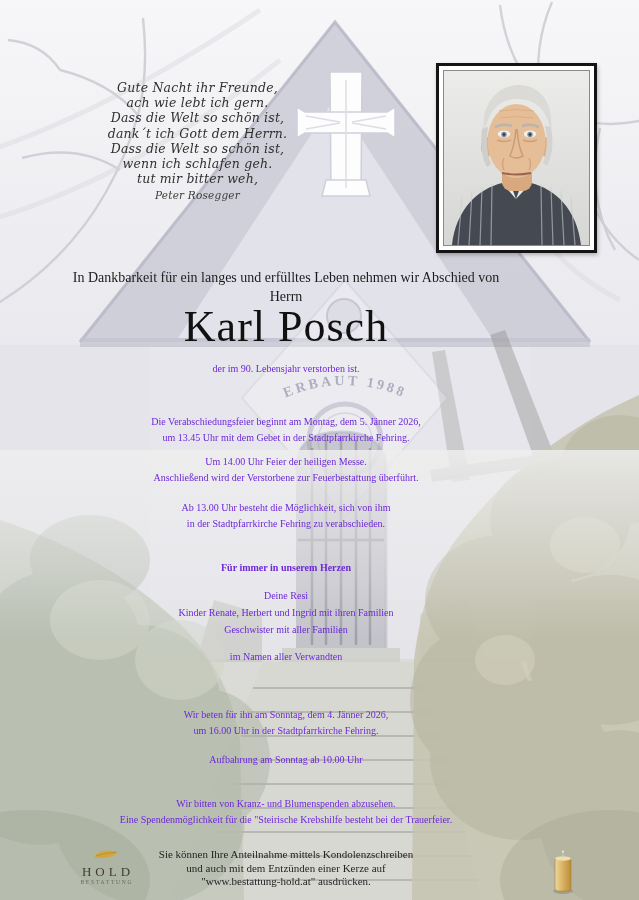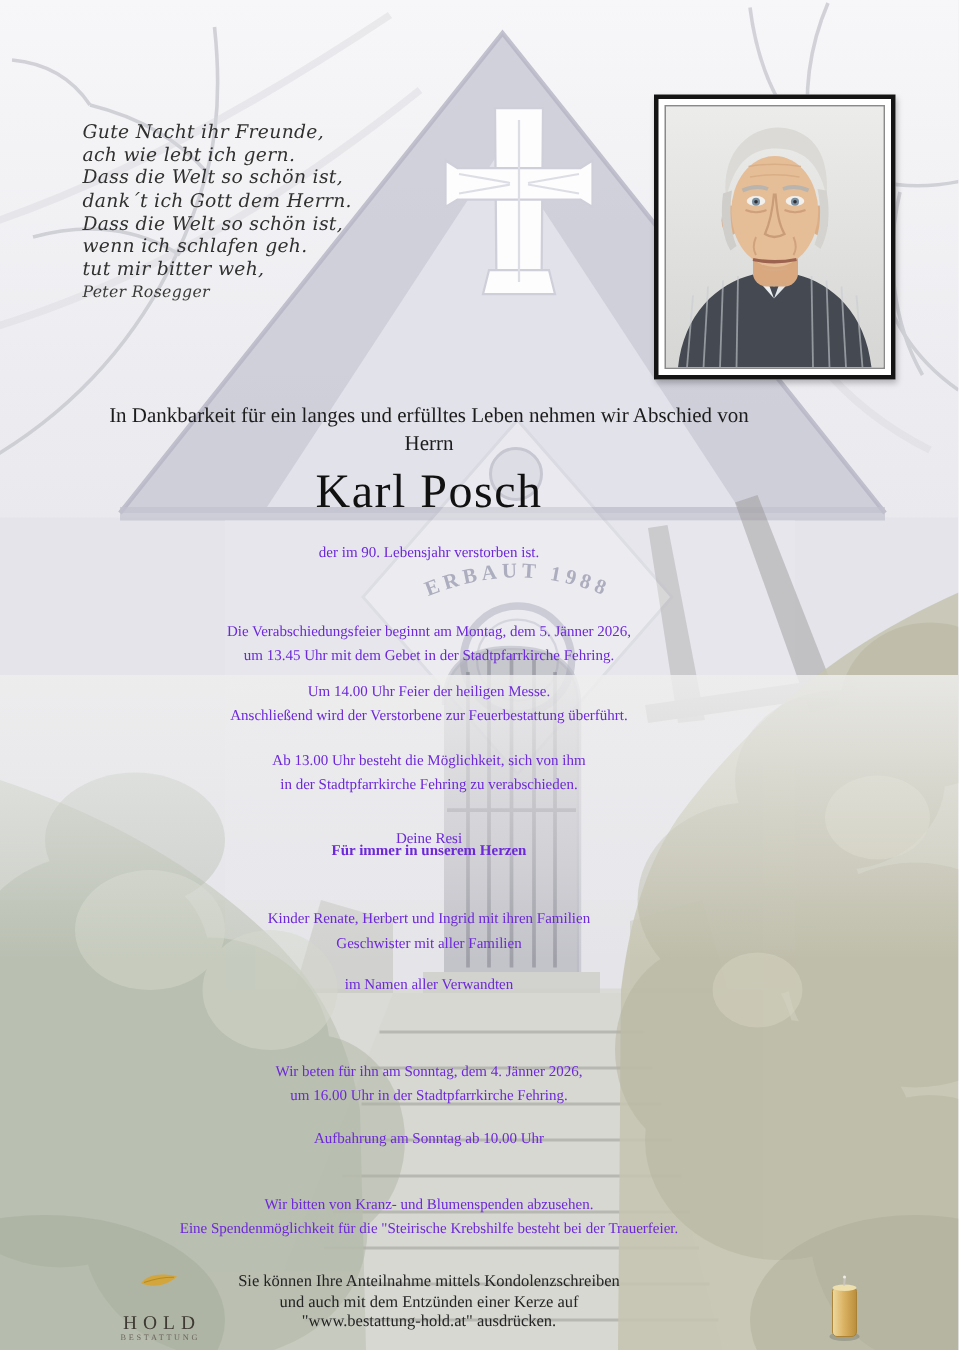--- a/index.html
+++ b/index.html
@@ -5,42 +5,42 @@
   html,body{margin:0;padding:0;background:#ffffff;}
   #card{
     position:relative;width:639px;height:900px;margin:0 auto;
     overflow:hidden;background:#ececef;
     font-family:"Liberation Serif",serif;color:#1c1c1c;
   }
   #bg{position:absolute;left:0;top:0;width:639px;height:900px;}
   .abs{position:absolute;left:0;width:572px;text-align:center;}
   .line{font-size:10px;line-height:16px;color:#6d28d9;}
   .poem{
-    position:absolute;left:55px;top:80px;width:285px;
+    position:absolute;left:55px;top:80px;width:285px;text-align:center;
     font-family:"DejaVu Serif",serif;font-style:italic;
     font-size:12.5px;line-height:15.2px;color:#30302f;letter-spacing:.2px;
   }
   .poem .author{font-size:10.5px;margin-top:2px;color:#3a3a38;}
   .photo-frame{
     position:absolute;left:436px;top:63px;width:161px;height:190px;
     box-sizing:border-box;border:3px solid #141414;background:#ffffff;padding:5px;
     box-shadow:1px 2px 4px rgba(0,0,0,.25);
   }
   .photo-frame svg{display:block;width:100%;height:100%;outline:1px solid #8a8a8a;}
   .intro{font-size:14px;}
   .name{
-    font-size:32px;line-height:48px;letter-spacing:1px;color:#111;
+    font-size:44px;line-height:48px;letter-spacing:1px;color:#111;
     font-family:"Liberation Serif",serif;
   }
   .bold{font-weight:bold;}
   .footer-small{font-size:11px;line-height:13.5px;color:#242424;}
   .logo{
     position:absolute;left:60px;top:846px;width:92px;text-align:center;color:#3f3b34;
   }
-  .logo .word{font-size:13px;letter-spacing:4px;padding-left:4px;line-height:14px;margin-top:11px;}
+  .logo .word{font-size:13px;letter-spacing:4px;padding-left:4px;line-height:14px;margin-top:1px;}
   .logo .sub{font-size:5.5px;letter-spacing:1.8px;padding-left:1.8px;color:#6b675f;line-height:7px;}
   .candle{position:absolute;left:551px;top:849px;width:24px;height:46px;}
 </style>
 </head>
 <body>
 
 <div id="card">
 
   <svg id="bg" viewBox="0 0 639 900" preserveAspectRatio="none">
     <defs>
@@ -258,21 +258,21 @@
   <div class="abs line" style="top:361px">der im 90. Lebensjahr verstorben ist.</div>
 
   <div class="abs line" style="top:414px">Die Verabschiedungsfeier beginnt am Montag, dem 5. Jänner 2026,</div>
   <div class="abs line" style="top:430px">um 13.45 Uhr mit dem Gebet in der Stadtpfarrkirche Fehring.</div>
   <div class="abs line" style="top:454px">Um 14.00 Uhr Feier der heiligen Messe.</div>
   <div class="abs line" style="top:470px">Anschließend wird der Verstorbene zur Feuerbestattung überführt.</div>
   <div class="abs line" style="top:500px">Ab 13.00 Uhr besteht die Möglichkeit, sich von ihm</div>
   <div class="abs line" style="top:516px">in der Stadtpfarrkirche Fehring zu verabschieden.</div>
 
   <div class="abs line bold" style="top:560px">Für immer in unserem Herzen</div>
-  <div class="abs line" style="top:552px">Deine Resi</div>
+  <div class="abs line" style="top:588px">Deine Resi</div>
   <div class="abs line" style="top:605px">Kinder Renate, Herbert und Ingrid mit ihren Familien</div>
   <div class="abs line" style="top:622px">Geschwister mit aller Familien</div>
   <div class="abs line" style="top:649px">im Namen aller Verwandten</div>
 
   <div class="abs line" style="top:707px">Wir beten für ihn am Sonntag, dem 4. Jänner 2026,</div>
   <div class="abs line" style="top:723px">um 16.00 Uhr in der Stadtpfarrkirche Fehring.</div>
   <div class="abs line" style="top:752px">Aufbahrung am Sonntag ab 10.00 Uhr</div>
 
   <div class="abs line" style="top:796px">Wir bitten von Kranz- und Blumenspenden abzusehen.</div>
   <div class="abs line" style="top:812px">Eine Spendenmöglichkeit für die "Steirische Krebshilfe besteht bei der Trauerfeier.</div>

